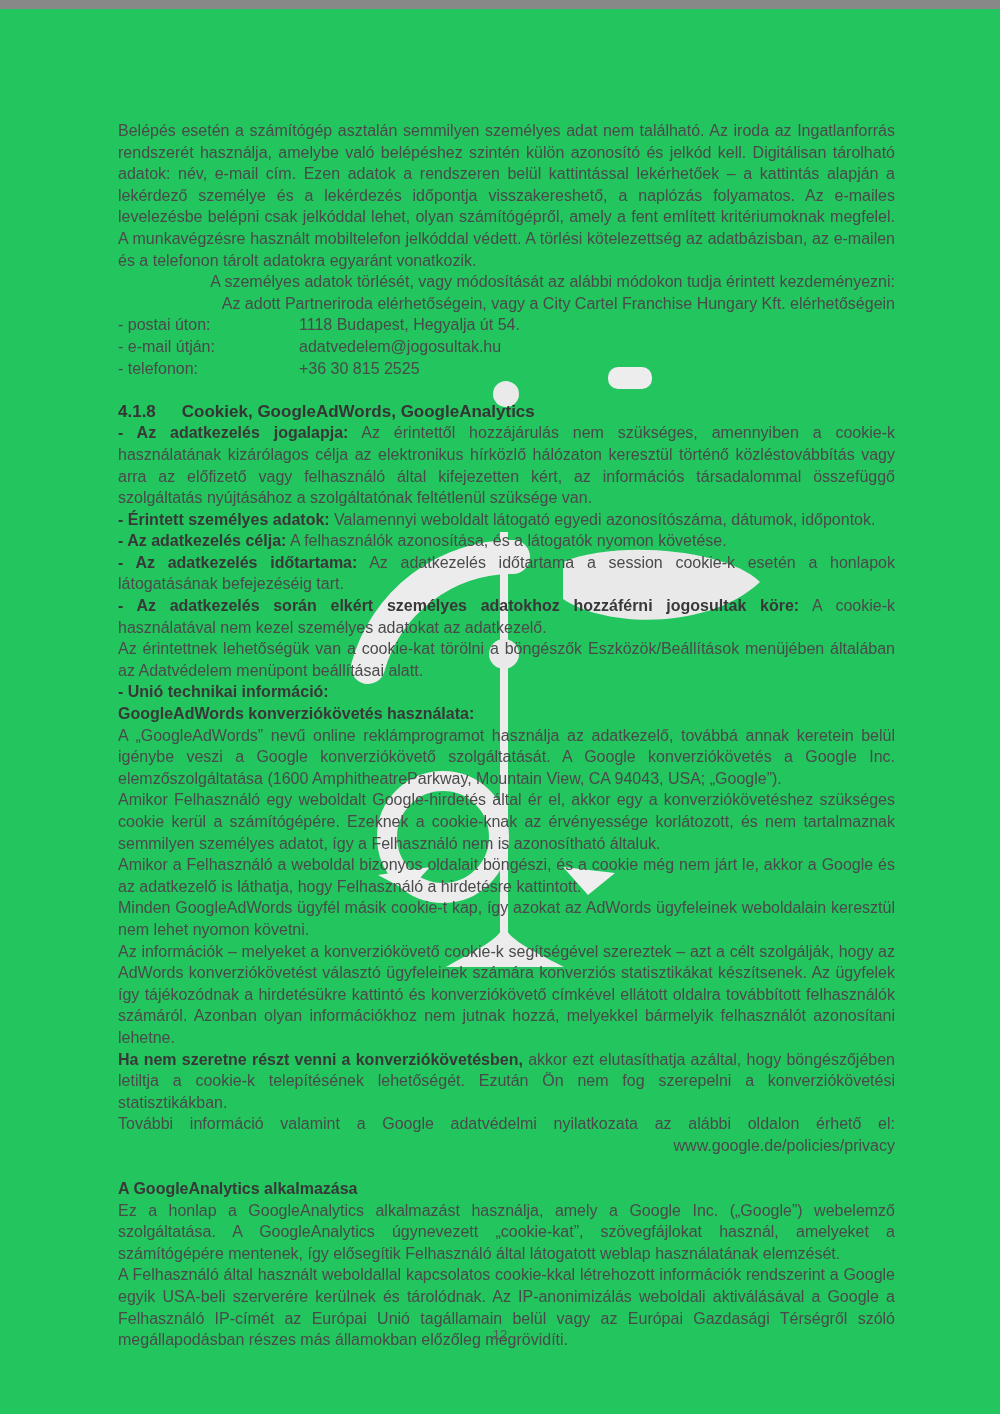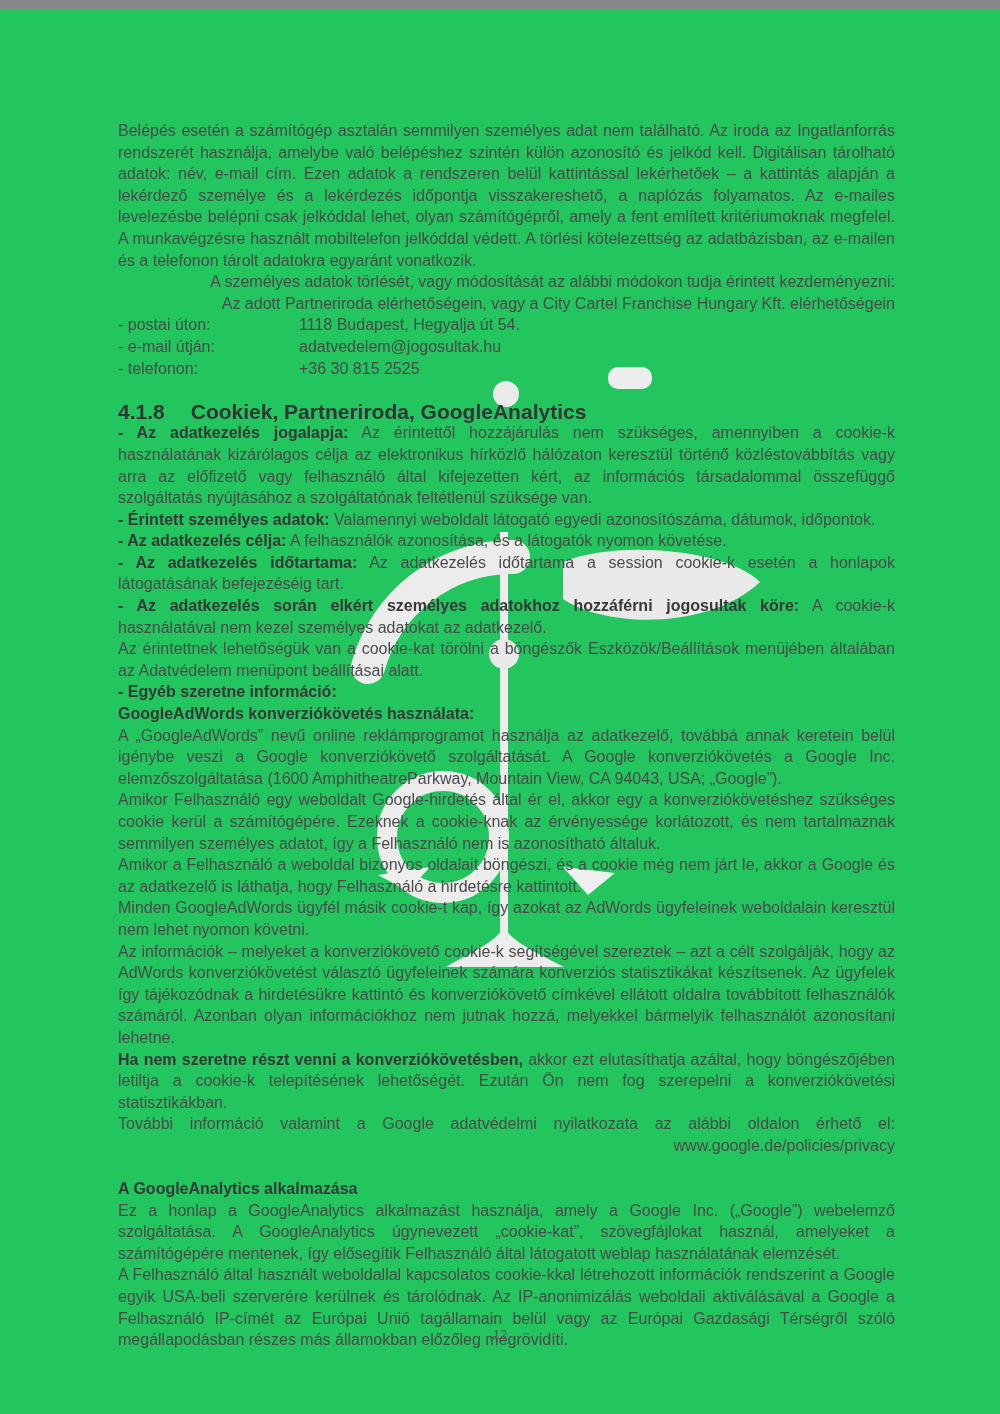--- a/index.html
+++ b/index.html
@@ -24,21 +24,21 @@
   }
   .content p { margin: 0; text-align: justify; }
   .content p.nojust { text-align: right; }
   .lead { font-weight: bold; color: #383838; }
   .contact-row { display: flex; text-align: left; gap: 31px; }
   .contact-label { flex: 0 0 150px; }
   h2.section-heading {
     display: flex;
     gap: 26px;
     margin: 21.6px 0 0 0;
-    font-size: 21px;
+    font-size: 17px;
     line-height: 21.6px;
     font-weight: bold;
     color: #353535;
   }
   .bold-line { font-weight: bold; color: #383838; text-align: left; }
   .gap-top { margin-top: 21.6px !important; }
   .force-just { text-align: justify; text-align-last: justify; }
   .footer {
     position: absolute;
     left: 0; right: 0;
@@ -89,42 +89,42 @@
       <span class="contact-label">- e-mail útján:</span>
       <span>adatvedelem@jogosultak.hu</span>
     </div>
     <div class="contact-row">
       <span class="contact-label">- telefonon:</span>
       <span>+36 30 815 2525</span>
     </div>
 
     <h2 class="section-heading">
       <span>4.1.8</span>
-      <span>Cookiek, Partneriroda, GoogleAnalytics</span>
+      <span>Cookiek, GoogleAdWords, GoogleAnalytics</span>
     </h2>
 
     <p>
       <span class="lead">- Az adatkezelés jogalapja:</span><span> Az érintettől hozzájárulás nem szükséges, amennyiben a cookie-k használatának kizárólagos célja az elektronikus hírközlő hálózaton keresztül történő közléstovábbítás vagy arra az előfizető vagy felhasználó által kifejezetten kért, az információs társadalommal összefüggő szolgáltatás nyújtásához a szolgáltatónak feltétlenül szüksége van.</span>
     </p>
     <p>
       <span class="lead">- Érintett személyes adatok:</span><span> Valamennyi weboldalt látogató egyedi azonosítószáma, dátumok, időpontok.</span>
     </p>
     <p>
       <span class="lead">- Az adatkezelés célja:</span><span> A felhasználók azonosítása, és a látogatók nyomon követése.</span>
     </p>
     <p>
       <span class="lead">- Az adatkezelés időtartama:</span><span> Az adatkezelés időtartama a session cookie-k esetén a honlapok látogatásának befejezéséig tart.</span>
     </p>
     <p>
       <span class="lead">- Az adatkezelés során elkért személyes adatokhoz hozzáférni jogosultak köre:</span><span> A cookie-k használatával nem kezel személyes adatokat az adatkezelő.</span>
     </p>
 
     <p>Az érintettnek lehetőségük van a cookie-kat törölni a böngészők Eszközök/Beállítások menüjében általában az Adatvédelem menüpont beállításai alatt.</p>
 
-    <p class="bold-line">- Egyéb szeretne információ:</p>
+    <p class="bold-line">- Unió technikai információ:</p>
     <p class="bold-line">GoogleAdWords konverziókövetés használata:</p>
 
     <p>A „GoogleAdWords” nevű online reklámprogramot használja az adatkezelő, továbbá annak keretein belül igénybe veszi a Google konverziókövető szolgáltatását. A Google konverziókövetés a Google Inc. elemzőszolgáltatása (1600 AmphitheatreParkway, Mountain View, CA 94043, USA; „Google”).</p>
     <p>Amikor Felhasználó egy weboldalt Google-hirdetés által ér el, akkor egy a konverziókövetéshez szükséges cookie kerül a számítógépére. Ezeknek a cookie-knak az érvényessége korlátozott, és nem tartalmaznak semmilyen személyes adatot, így a Felhasználó nem is azonosítható általuk.</p>
     <p>Amikor a Felhasználó a weboldal bizonyos oldalait böngészi, és a cookie még nem járt le, akkor a Google és az adatkezelő is láthatja, hogy Felhasználó a hirdetésre kattintott.</p>
     <p>Minden GoogleAdWords ügyfél másik cookie-t kap, így azokat az AdWords ügyfeleinek weboldalain keresztül nem lehet nyomon követni.</p>
     <p>Az információk – melyeket a konverziókövető cookie-k segítségével szereztek – azt a célt szolgálják, hogy az AdWords konverziókövetést választó ügyfeleinek számára konverziós statisztikákat készítsenek. Az ügyfelek így tájékozódnak a hirdetésükre kattintó és konverziókövető címkével ellátott oldalra továbbított felhasználók számáról. Azonban olyan információkhoz nem jutnak hozzá, melyekkel bármelyik felhasználót azonosítani lehetne.</p>
 
     <p>
       <span class="lead">Ha nem szeretne részt venni a konverziókövetésben,</span><span> akkor ezt elutasíthatja azáltal, hogy böngészőjében letiltja a cookie-k telepítésének lehetőségét. Ezután Ön nem fog szerepelni a konverziókövetési statisztikákban.</span>

